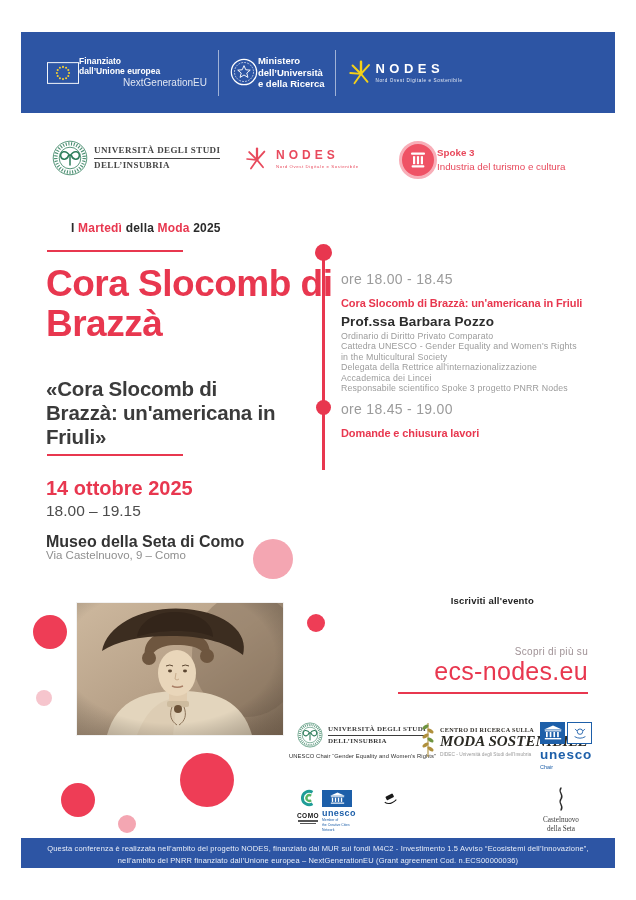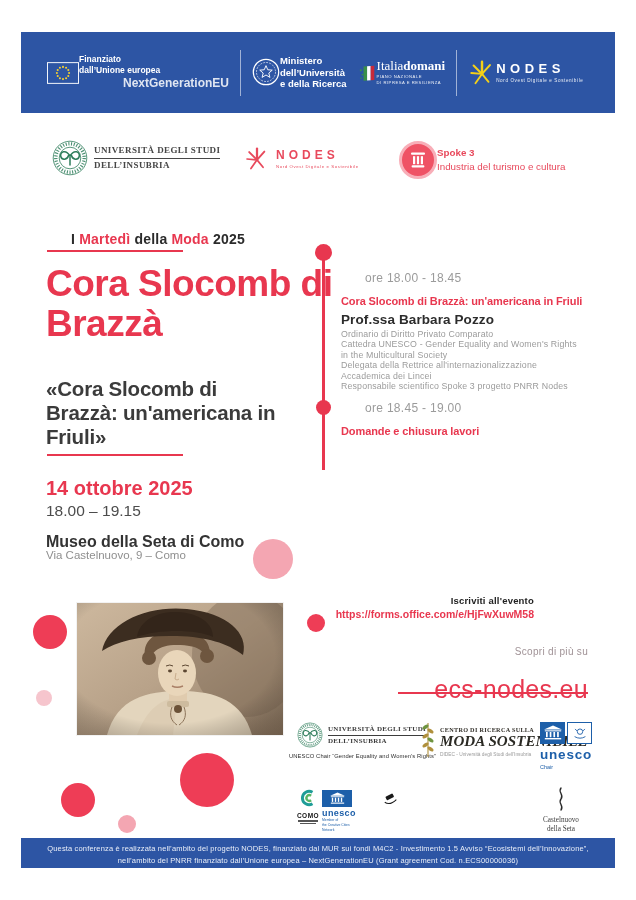--- a/index.html
+++ b/index.html
@@ -6,21 +6,21 @@
   html,body { background:#fff; }
   body { font-family:"Liberation Sans", sans-serif; }
   .page { position:relative; width:636px; height:900px; background:#fff; overflow:hidden; margin:0 auto; }
 
   
   .topbar { position:absolute; left:21px; top:32px; width:594px; height:81px; background:#2d55a4;
             display:flex; align-items:center; padding-left:26px; color:#fff; }
   .tb-group { display:flex; align-items:center; gap:0; }
   .tb-sep { width:1px; height:46px; background:rgba(255,255,255,.55); margin:0 11px; }
   .eu-text div { font-size:8.5px; font-weight:700; line-height:1.25; }
-  .eu-text .eu3 { font-weight:700; font-size:12px; opacity:.85;padding-left:44px; }
+  .eu-text .eu3 { font-weight:400; font-size:10px; opacity:.85;padding-left:44px; }
   .min-text div { font-size:9.5px; font-weight:700; line-height:1.22; }
   .it-name { font-family:"Liberation Serif", serif; font-size:13px; line-height:1; }
   .it-name b { font-weight:700; }
   .it-tag { font-size:4.2px; letter-spacing:.5px; line-height:1.5; opacity:.9; margin-top:2px; }
   .nodes-wordmark { font-size:13px; font-weight:700; letter-spacing:4.5px; line-height:1; }
   .nodes-tag { font-size:4.6px; letter-spacing:.6px; margin-top:3px; opacity:.9; }
   .burst { color:#f4d018; }
 
   
   .p-insubria { position:absolute; left:52px; top:140px; display:flex; align-items:center; gap:6px; }
@@ -29,33 +29,33 @@
   .p-nodes { position:absolute; left:244px; top:146px; display:flex; align-items:center; gap:6px; color:#e8495c; }
   .p-nodes .nodes-wordmark { font-size:12px; letter-spacing:4px; color:#e8495c; }
   .p-nodes .nodes-tag { font-size:4.3px; color:#e8495c; opacity:1; }
   .p-spoke { position:absolute; left:399px; top:141px; display:flex; align-items:center; gap:0; }
   .spoke-circle { width:38px; height:38px; border-radius:50%; background:#ef5265; border:3px solid #f8aeb8;
                   display:flex; align-items:center; justify-content:center; }
   .spoke-text { color:#e8495c; font-size:9.8px; line-height:1.45; }
   .spoke-text .t { font-weight:700; }
 
   
-  .series { position:absolute; left:71px; top:231px; font-size:14px; font-weight:700; color:#2b2b2b; letter-spacing:.2px; }
+  .series { position:absolute; left:71px; top:221px; font-size:12px; font-weight:700; color:#2b2b2b; letter-spacing:.2px; }
   .series .rd { color:#e8374f; }
   .series-line { position:absolute; left:47px; top:250px; width:136px; height:2px; background:#e8374f; }
   .title { position:absolute; left:46px; top:264px; width:300px; font-size:37px; font-weight:700;
            color:#e8374f; line-height:1.08; letter-spacing:-.5px; }
 
   
   .tl-line { position:absolute; left:322px; top:251px; width:3px; height:219px; background:#e8374f; }
   .tl-dot1 { position:absolute; left:315px; top:244px; width:17px; height:17px; border-radius:50%; background:#e8374f; }
   .tl-dot2 { position:absolute; left:316px; top:400px; width:15px; height:15px; border-radius:50%; background:#e8374f; }
   .ag1 { position:absolute; left:341px; top:271px; width:272px; }
   .ag2 { position:absolute; left:341px; top:401px; width:272px; }
-  .ag-time { font-size:12px; color:#9b9b9b; letter-spacing:.3px;margin-left:24px; }
+  .ag-time { font-size:14px; color:#9b9b9b; letter-spacing:.3px; }
   .ag-title { font-size:11px; font-weight:700; color:#e8374f; margin-top:10px; white-space:nowrap; letter-spacing:-.1px; }
   .ag-speaker { font-size:13.5px; font-weight:700; color:#2c2c2c; margin-top:5px; letter-spacing:.1px; }
   .ag-details { margin-top:2px; }
   .ag-detail { font-size:8.8px; color:#9b9b9b; line-height:10.4px; letter-spacing:.15px; }
 
   
   .subtitle { position:absolute; left:46px; top:377px; width:235px; font-size:20.5px; font-weight:700;
               color:#3b3b3b; line-height:1.18; letter-spacing:-.2px; }
   .sub-line { position:absolute; left:47px; top:454px; width:136px; height:2px; background:#e8374f; }
   .date { position:absolute; left:46px; top:477px; font-size:20px; font-weight:700; color:#e8374f; }
@@ -75,21 +75,21 @@
 
   
   .photo { position:absolute; left:77px; top:603px; width:206px; height:132px; z-index:1; box-shadow:0 0 0 1px rgba(0,0,0,.05); }
 
   
   .cta { position:absolute; right:102px; top:595px; text-align:right; z-index:2; }
   .cta-label { font-size:9.5px; font-weight:700; color:#222; letter-spacing:.2px; }
   .cta-link { font-size:10.5px; font-weight:700; color:#e8374f; margin-top:2px; cursor:pointer; }
   .more { position:absolute; right:48px; top:646px; text-align:right; z-index:2; }
   .more-label { font-size:10px; color:#a09296; letter-spacing:.3px; }
-  .more-site { font-size:25px; color:#e8374f; letter-spacing:.3px; margin-top:18px; cursor:pointer; }
+  .more-site { font-size:25px; color:#e8374f; letter-spacing:.3px; margin-top:0; cursor:pointer; }
   .more-line { position:absolute; left:398px; top:692px; width:190px; height:1.5px; background:#e8374f; }
 
   
   .fp1 { position:absolute; left:297px; top:722px; display:flex; align-items:center; gap:5px; }
   .fp1-text { font-family:"Liberation Serif", serif; font-size:7px; font-weight:700; color:#3d3d3d; letter-spacing:.3px; line-height:1.5; }
   .fp1-text .l1 { border-bottom:1px solid #3d3d3d; padding-bottom:1px; }
   .fp1-caption { position:absolute; left:289px; top:753px; font-size:5.8px; color:#2f2f2f; letter-spacing:.1px; white-space:nowrap; }
   .fp2 { position:absolute; left:421px; top:720px; display:flex; align-items:flex-start; gap:5px; }
   .fp2-l1 { font-family:"Liberation Serif", serif; font-size:6.2px; font-weight:700; color:#33302a; letter-spacing:.3px; margin-top:6px; }
   .fp2-l2 { font-family:"Liberation Serif", serif; font-size:15px; font-weight:700; color:#2b2a24; letter-spacing:.1px;font-style:italic; }
@@ -152,39 +152,20 @@
     <div class="tb-group">
       <svg width="28" height="28" viewBox="0 0 30 30">
         <circle cx="15" cy="15" r="13.6" fill="none" stroke="#fff" stroke-width="1.3"></circle>
         <circle cx="15" cy="15" r="10.2" fill="none" stroke="#fff" stroke-width="0.7" stroke-dasharray="2 1.2"></circle>
         <polygon points="15,8.2 16.9,12.6 21.7,13 18,16.1 19.2,20.8 15,18.2 10.8,20.8 12,16.1 8.3,13 13.1,12.6" fill="none" stroke="#fff" stroke-width="1"></polygon>
       </svg>
       <div class="min-text">
         <div>Ministero</div>
         <div>dell’Università</div>
         <div>e della Ricerca</div>
-      </div>
-    </div>
-    <div class="tb-group" style="margin-left:12px;">
-      <svg width="18" height="26" viewBox="0 0 20 26">
-        <g transform="skewY(-4)">
-          <rect x="5" y="6" width="4" height="16" fill="#3a9048"></rect>
-          <rect x="9" y="6" width="4" height="16" fill="#fff"></rect>
-          <rect x="13" y="6" width="4" height="16" fill="#c8293a"></rect>
-        </g>
-        <g fill="#3a9048">
-          <rect x="1" y="9" width="2" height="2"></rect>
-          <rect x="3" y="14" width="1.6" height="1.6"></rect>
-          <rect x="1.5" y="18" width="1.4" height="1.4"></rect>
-        </g>
-      </svg>
-      <div>
-        <div class="it-name"><span>Italia</span><b>domani</b></div>
-        <div class="it-tag">PIANO NAZIONALE</div>
-        <div class="it-tag" style="margin-top:0;">DI RIPRESA E RESILIENZA</div>
       </div>
     </div>
     <div class="tb-sep"></div>
     <div class="tb-group">
       <svg class="burst" width="28" height="28" viewBox="0 0 30 30">
         <g stroke="currentColor" stroke-linecap="round" fill="none">
           <path stroke-width="2.6" d="M15 16 L15 3"></path>
           <path stroke-width="2.2" d="M15 16 L23.5 6.5"></path>
           <path stroke-width="2.2" d="M15 16 L6 7"></path>
           <path stroke-width="2" d="M15 16 L3.5 15"></path>
@@ -321,21 +302,20 @@
       <path d="M95 83 Q100 85.5 106 83" stroke="#a97f66" stroke-width="1.4" fill="none"></path>
       <rect x="90" y="98" width="22" height="6" rx="2" fill="#cdbb9e"></rect>
       <circle cx="101" cy="106" r="4" fill="#6b5238"></circle>
       <path d="M95 104 C92 112 94 118 100 122 M107 104 C110 112 108 118 102 122" stroke="#8a7258" stroke-width="1" fill="none"></path>
       <rect width="206" height="132" fill="url(#phVig)"></rect>
     </svg>
   </div>
 
   <div class="cta">
     <div class="cta-label">Iscriviti all'evento</div>
-    <div class="cta-link">https://forms.office.com/e/HjFwXuwM58</div>
   </div>
 
   <div class="more">
     <div class="more-label">Scopri di più su</div>
     <div class="more-site">ecs-nodes.eu</div>
   </div>
   <div class="more-line"></div>
 
   <div class="fp1">
     <svg width="26" height="26" viewBox="0 0 36 36">

